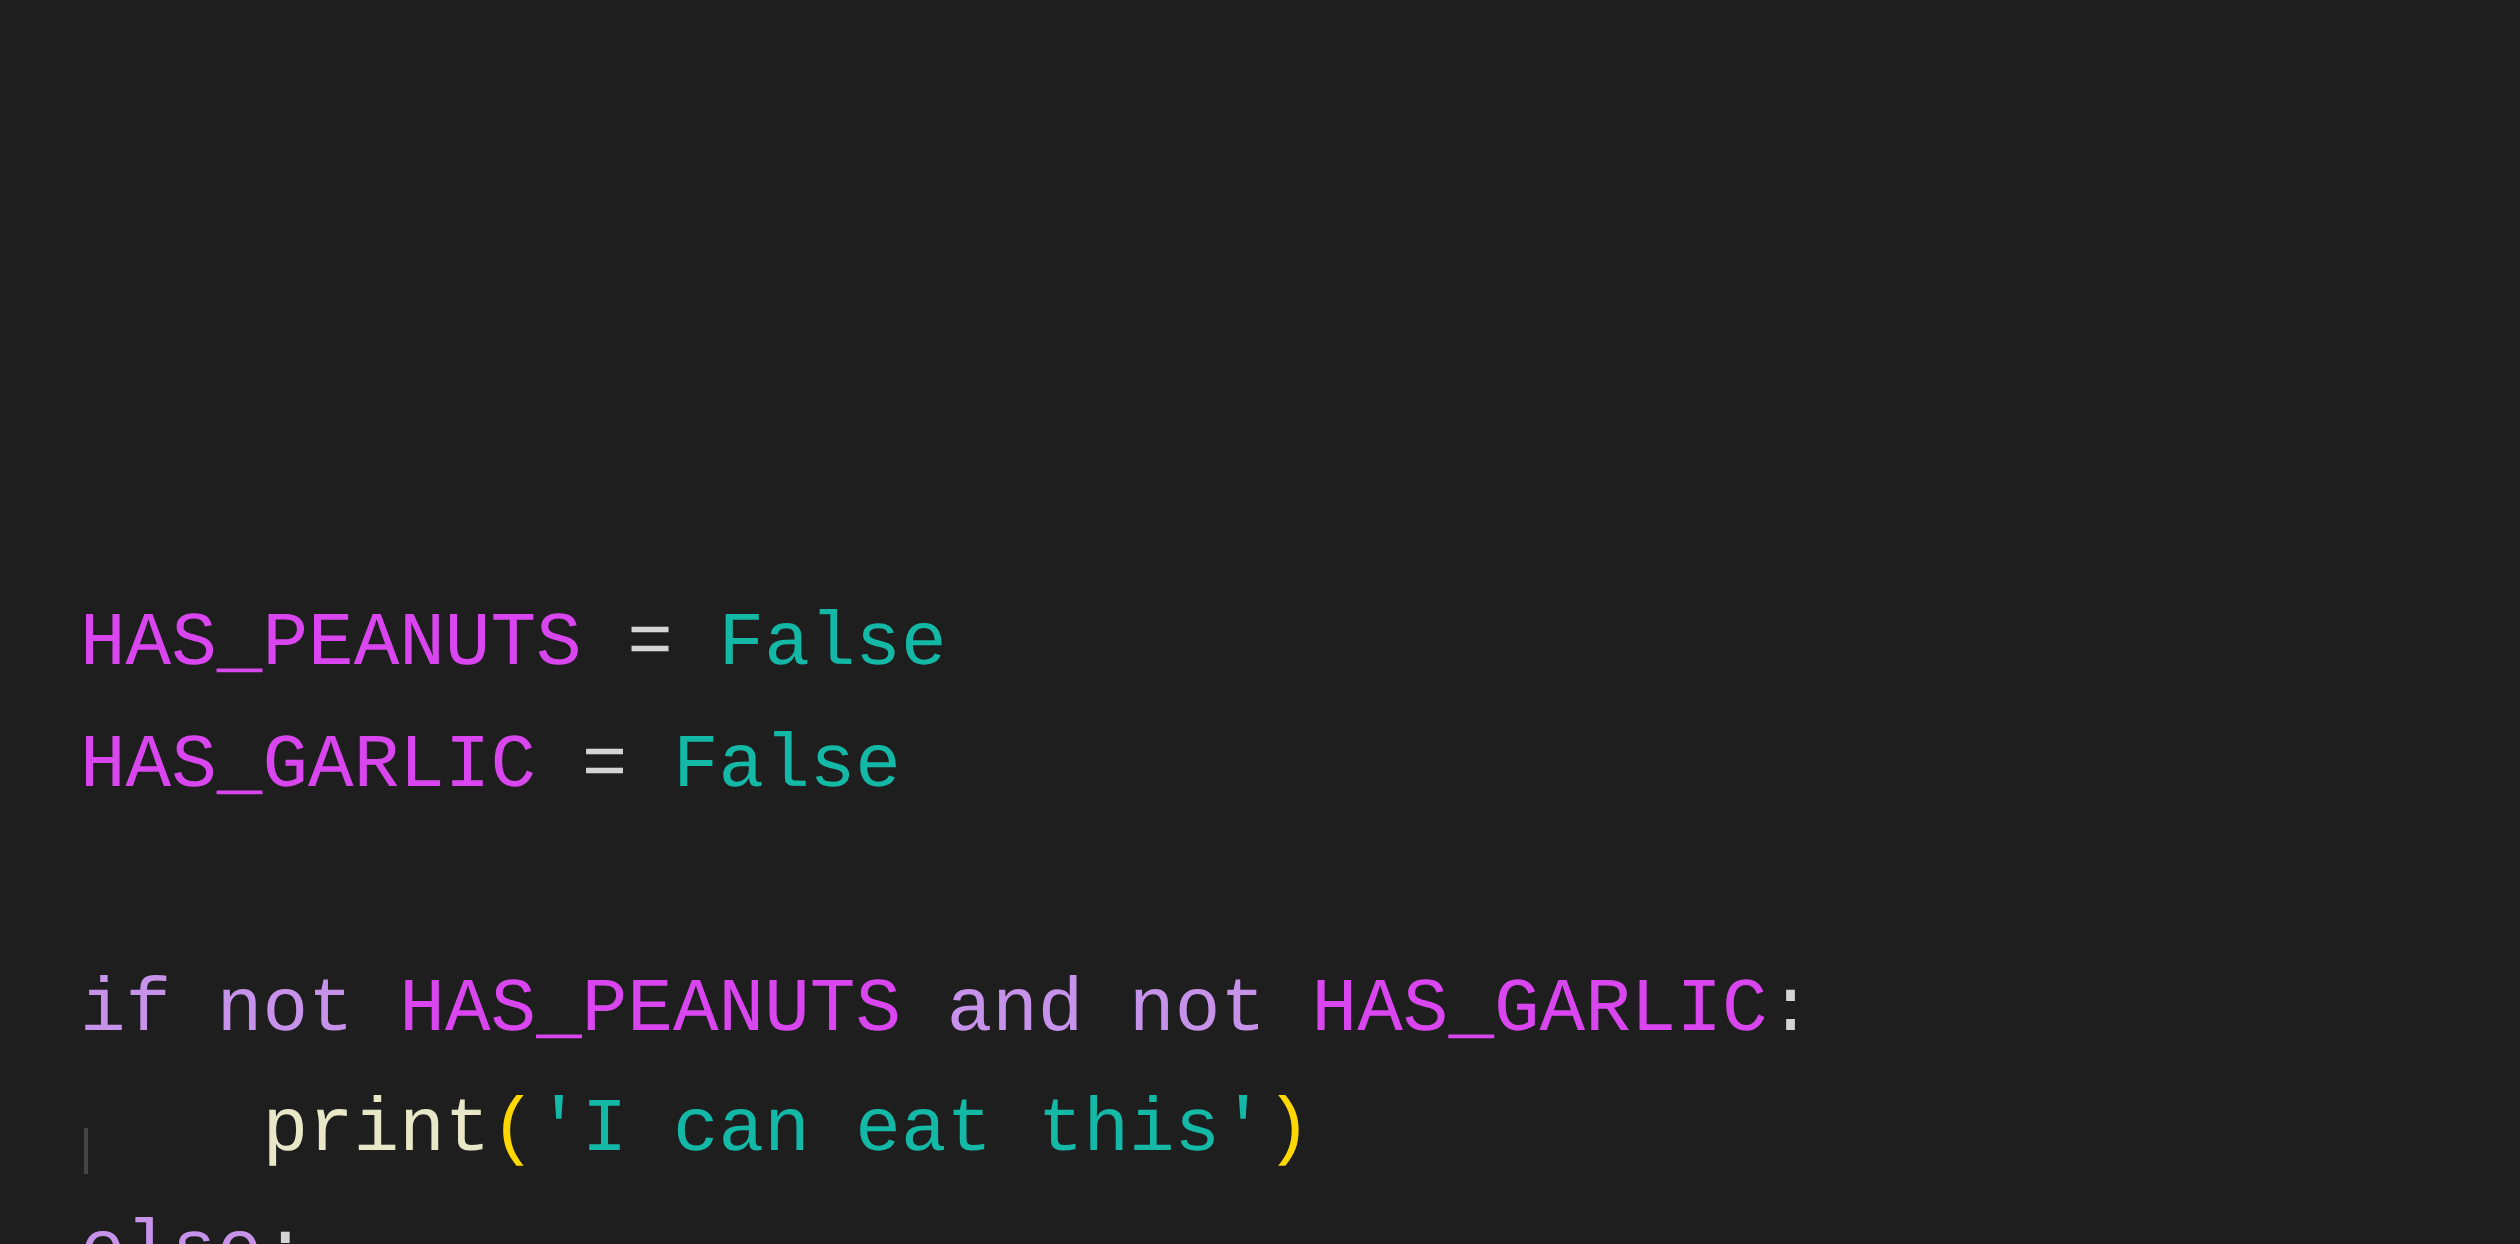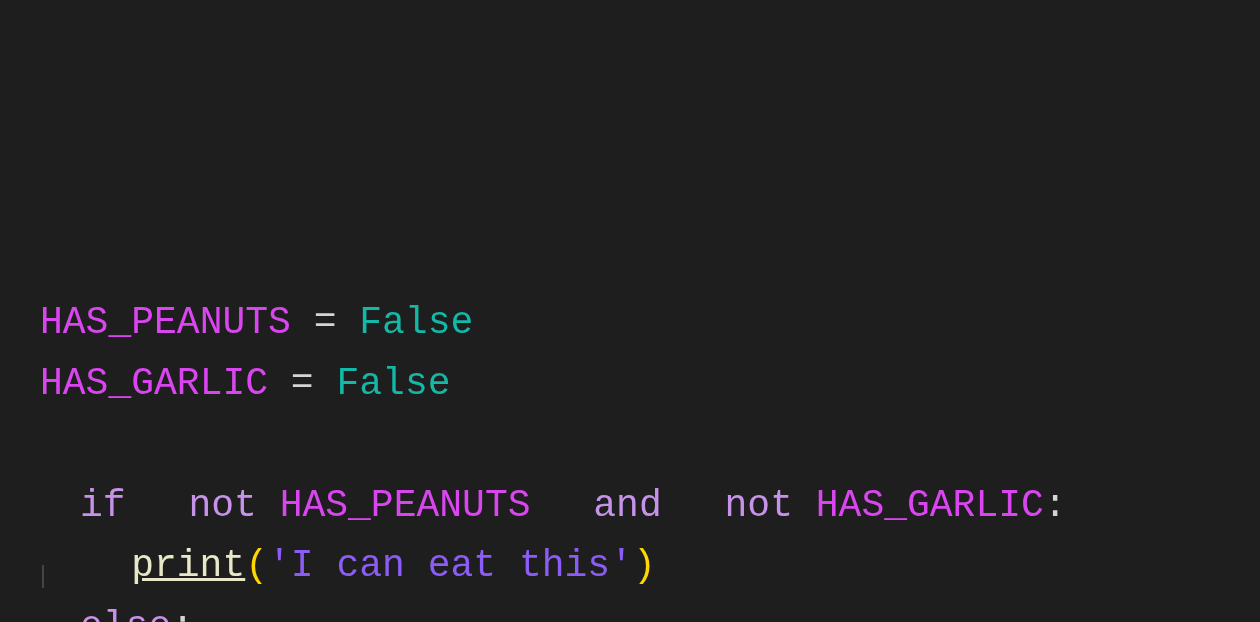--- a/index.html
+++ b/index.html
@@ -24,31 +24,29 @@
       color: #d946ef;
     }
     .tok-operator {
       color: #d4d4d4;
     }
     .tok-constant {
       color: #14b8a6;
     }
     .tok-keyword {
       color: #c792ea;
-      margin-left: 40px;
     }
     .tok-function {
       color: #e8e8c8;
-      text-decoration: underline;
     }
     .tok-paren {
       color: #ffd700;
     }
     .tok-string {
-      color: #8b5cf6;
+      color: #14b8a6;
     }
     .tok-colon {
       color: #d4d4d4;
     }
     .indent {
       display: inline-block;
       width: 4ch;
       position: relative;
     }
     .indent::before {

